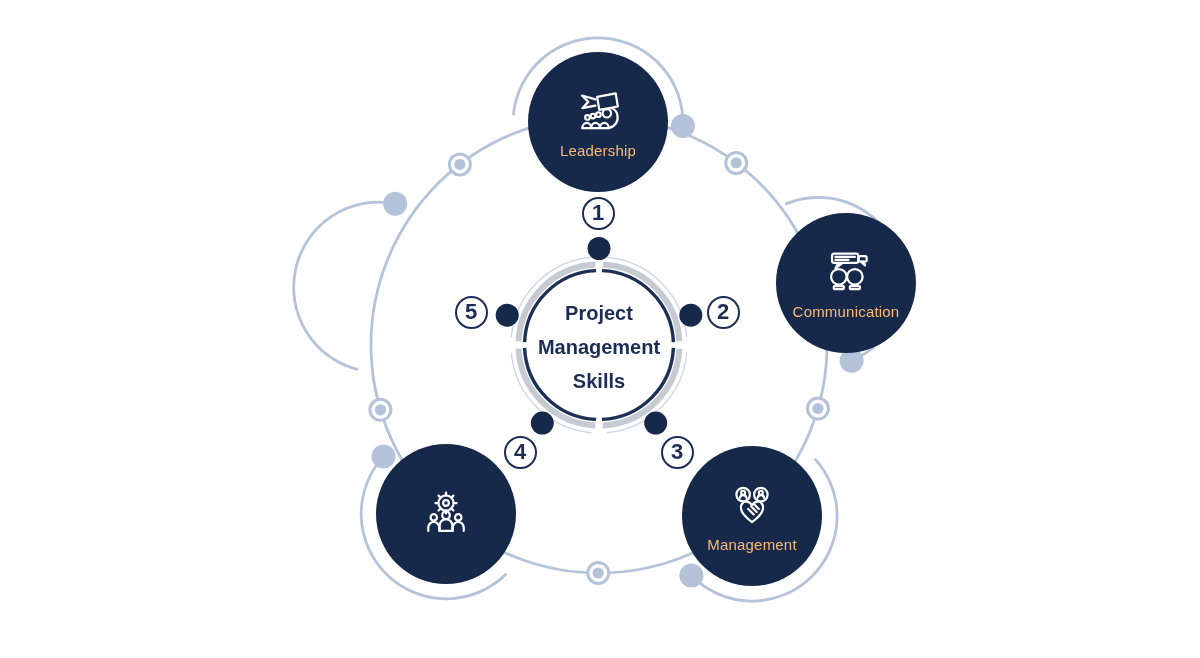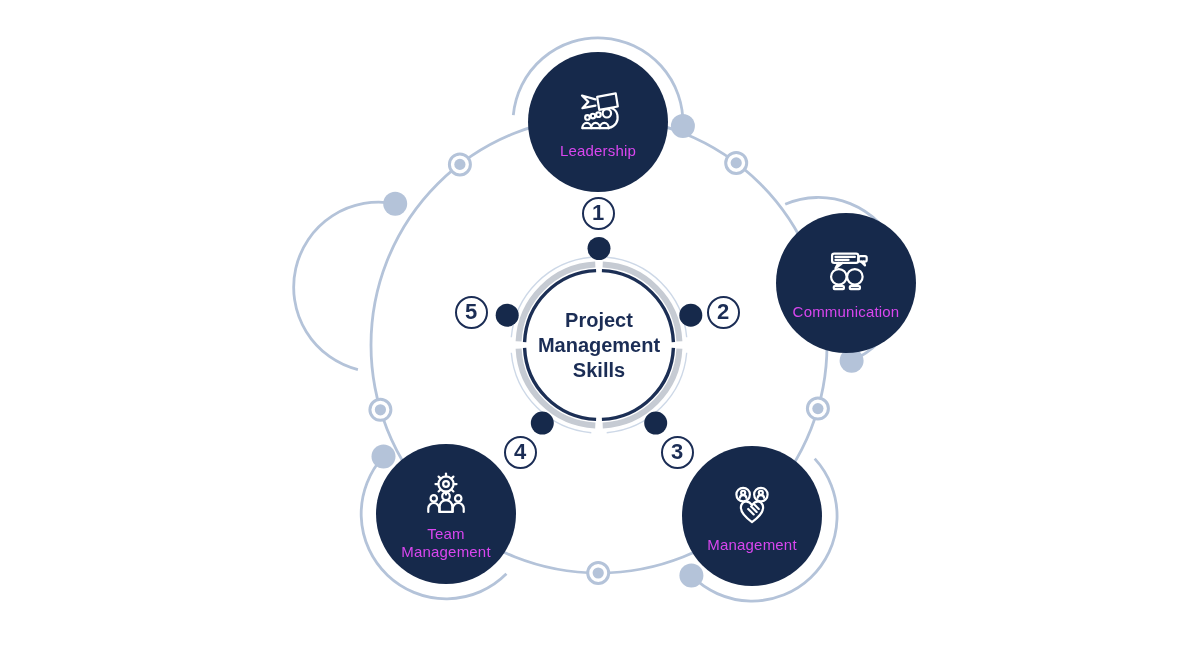--- a/index.html
+++ b/index.html
@@ -11,43 +11,43 @@
   #deco{position:absolute;left:0;top:0;width:1200px;height:658px;}
   .sat{
     position:absolute;width:140px;height:140px;border-radius:50%;
     background:var(--navy,#16294b);
     display:flex;flex-direction:column;align-items:center;justify-content:center;gap:3px;
     z-index:2;
   }
   .sat-icon{width:56px;height:54px;flex:0 0 auto;}
   .sat-icon *{vector-effect:non-scaling-stroke;}
   .sat-label{
-    color:#d946ef;font-size:15px;line-height:18px;text-align:center;max-width:112px;
+    color:#fdba74;font-size:15px;line-height:18px;text-align:right;max-width:112px;
     font-weight:400;letter-spacing:.2px;
   }
   .sat-leadership{left:528px;top:52px;}
   .sat-communication{left:776px;top:213px;}
   .sat-negotiation{left:682px;top:446px;}
   .sat-team{left:376px;top:444px;}
   .sat-conflict{left:308px;top:217px;}
   .badge{
     position:absolute;width:33px;height:33px;border-radius:50%;box-sizing:border-box;
     background:#fff;border:2.6px solid var(--text-navy,#1b2d55);
     color:var(--text-navy,#1b2d55);font-size:22px;font-weight:700;
     display:flex;align-items:center;justify-content:center;z-index:3;
   }
   .badge-1{left:581.5px;top:196.5px;}
   .badge-2{left:706.5px;top:295.5px;}
   .badge-3{left:660.5px;top:435.5px;}
   .badge-4{left:503.5px;top:435.5px;}
   .badge-5{left:454.5px;top:295.5px;}
   .center-title{
-    position:absolute;left:519px;top:308px;width:160px;z-index:2;
+    position:absolute;left:519px;top:296px;width:160px;z-index:2;
     text-align:center;color:var(--text-navy,#1b2d55);
-    font-size:20px;font-weight:700;line-height:25px;
+    font-size:20px;font-weight:700;line-height:34px;
   }
 </style>
 </head>
 <body>
 
 <div id="canvas">
 
   <svg id="deco" viewBox="0 0 1200 658" xmlns="http://www.w3.org/2000/svg">
       <circle cx="599" cy="345" r="228" fill="none" stroke="#b4c3d9" stroke-width="2.8"></circle>
       <path d="M 513.3 115.2 A 85 85 0 0 1 682.9 125.9" fill="none" stroke="#b4c3d9" stroke-width="2.8"></path>
@@ -153,21 +153,20 @@
       <path d="M25.6 12.6 L23.2 10.2"></path>
       <path d="M32 10 L32 6.5"></path>
       <path d="M38.4 12.6 L40.8 10.2"></path>
       <circle cx="32" cy="33.5" r="4.5"></circle>
       <circle cx="17.5" cy="36" r="3.8"></circle>
       <circle cx="46.5" cy="36" r="3.8"></circle>
       <path d="M11 52 v-4 a6.5 6.5 0 0 1 13 0 v4"></path>
       <path d="M40 52 v-4 a6.5 6.5 0 0 1 13 0 v4"></path>
       <path d="M24.5 52 v-6.5 a7.5 7.5 0 0 1 15 0 V52 Z"></path>
     </svg>
-    <div class="sat-label">Team Management</div>
   </div>
 
 
   <div class="badge badge-1">1</div>
   <div class="badge badge-2">2</div>
   <div class="badge badge-3">3</div>
   <div class="badge badge-4">4</div>
   <div class="badge badge-5">5</div>
 
 </div>

